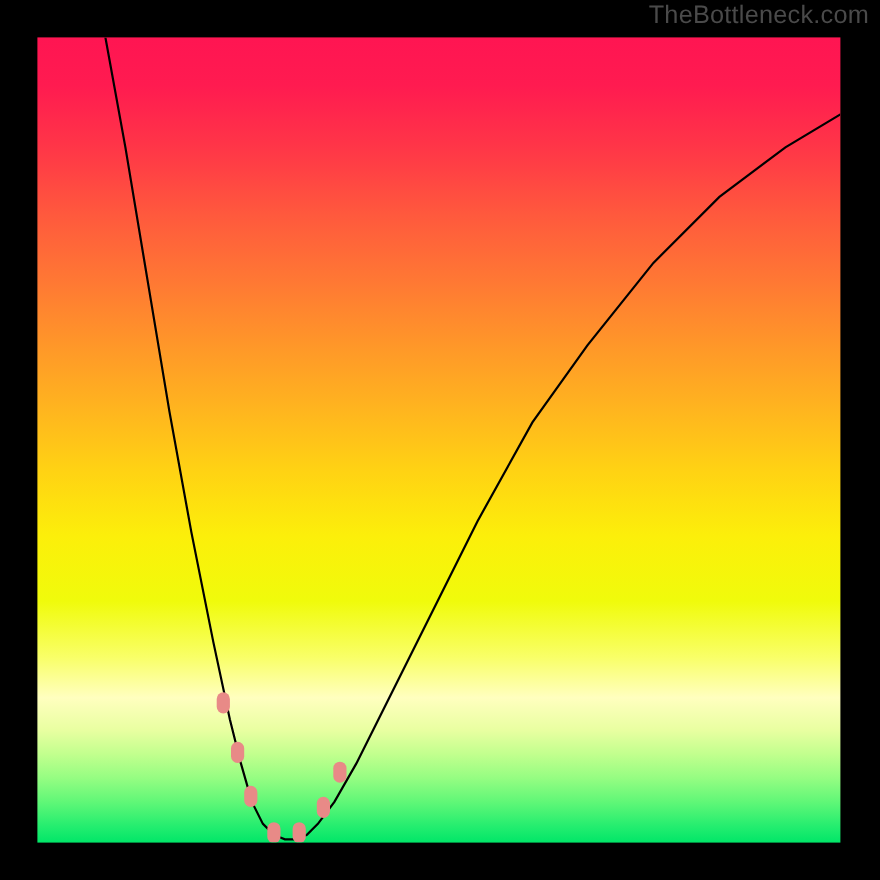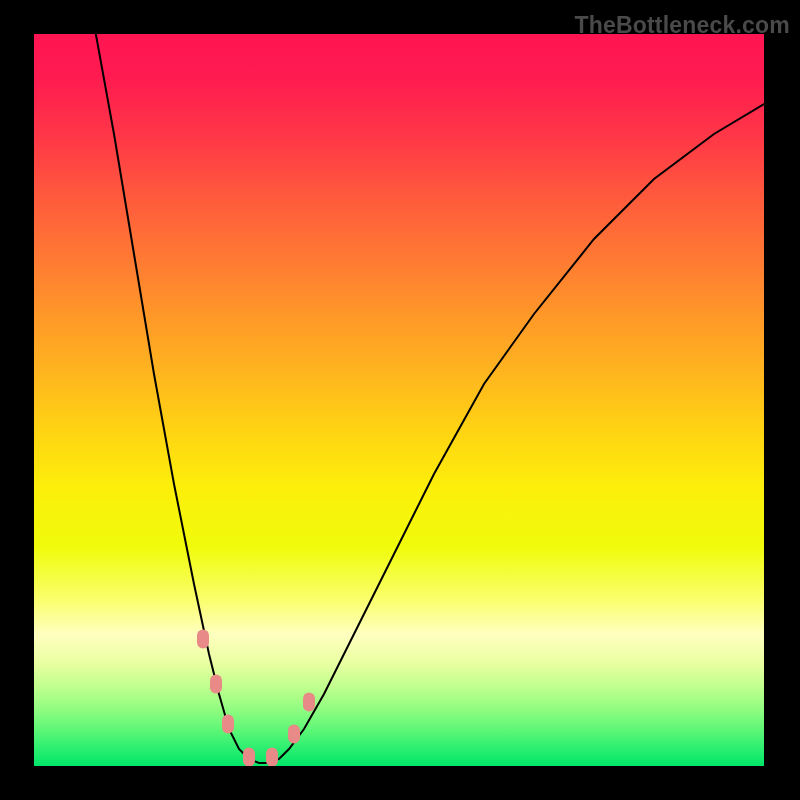--- a/index.html
+++ b/index.html
@@ -12,25 +12,25 @@
     font-family: Arial, Helvetica, sans-serif;
   }
   .wrap {
     position: relative;
     width: 800px;
     height: 800px;
     background: #000;
   }
   .watermark {
     position: absolute;
-    top: 12px;
+    top: 0;
     right: 10px;
     color: #4a4a4a;
     font-size: 23px;
-    font-weight: 700;
+    font-weight: 400;
     letter-spacing: 0.2px;
     z-index: 10;
   }
   .plot-area {
     position: absolute;
     left: 34px;
     top: 34px;
     width: 730px;
     height: 732px;
     background: linear-gradient(

